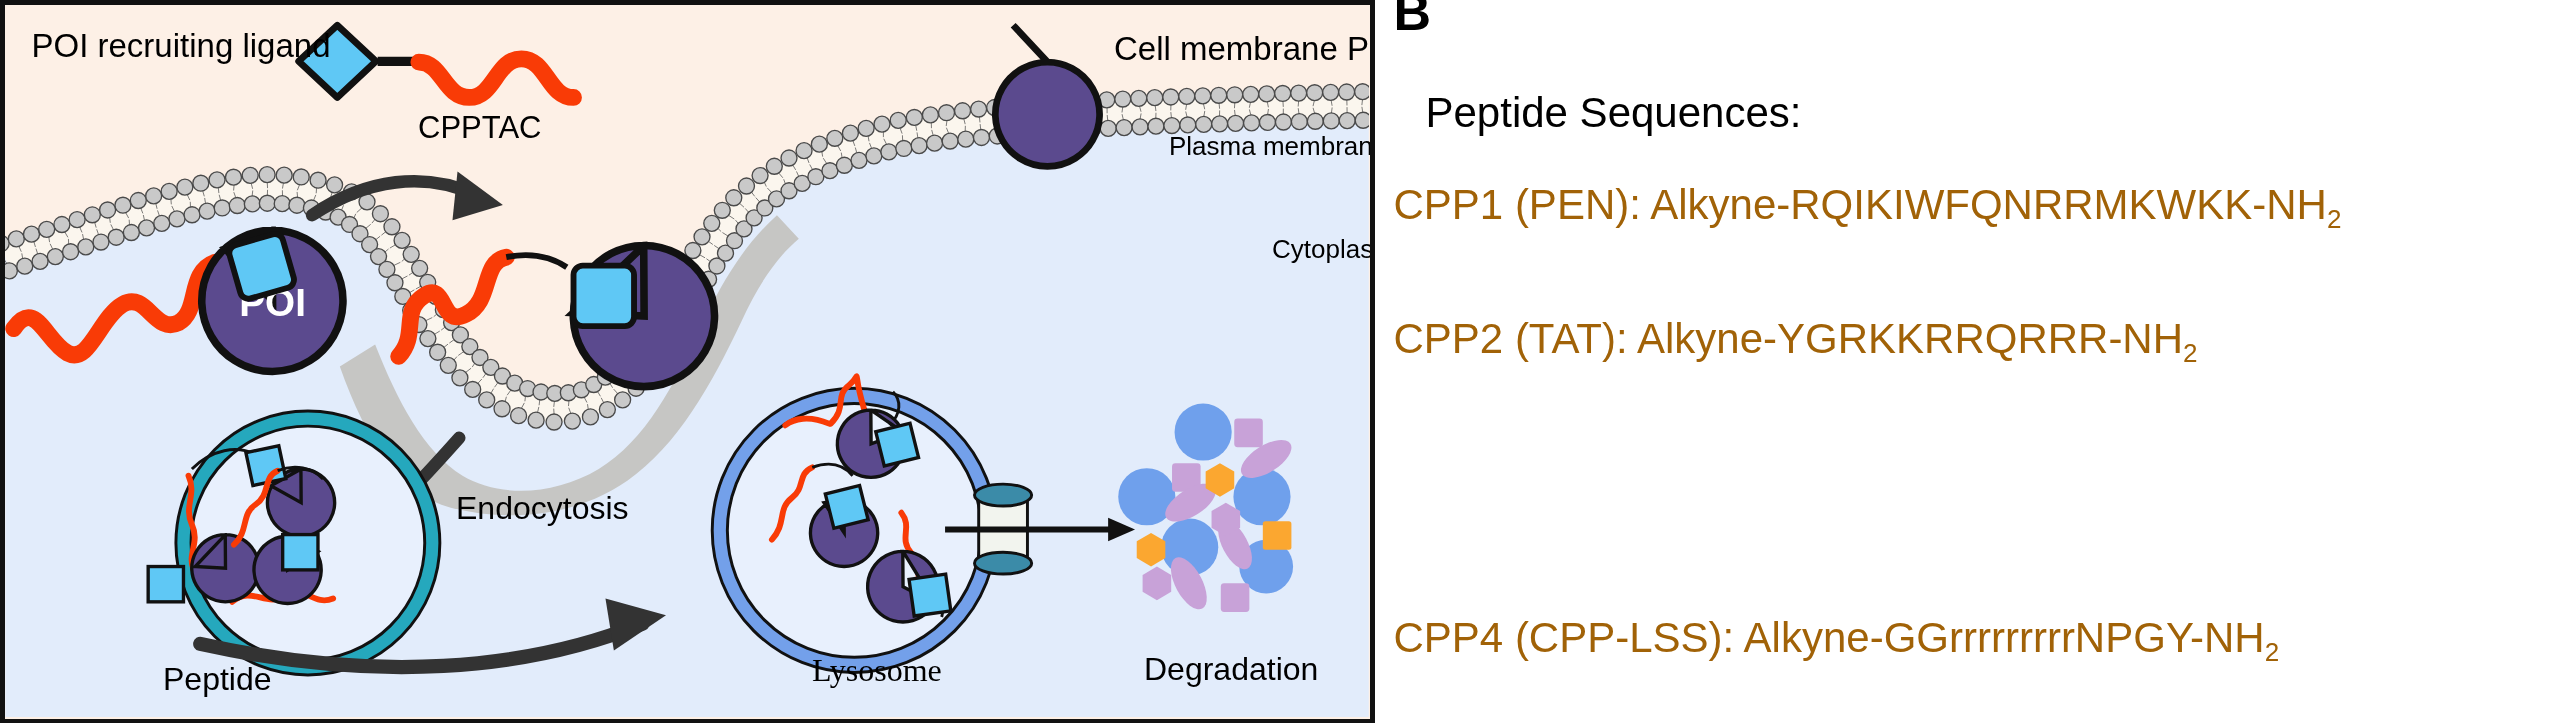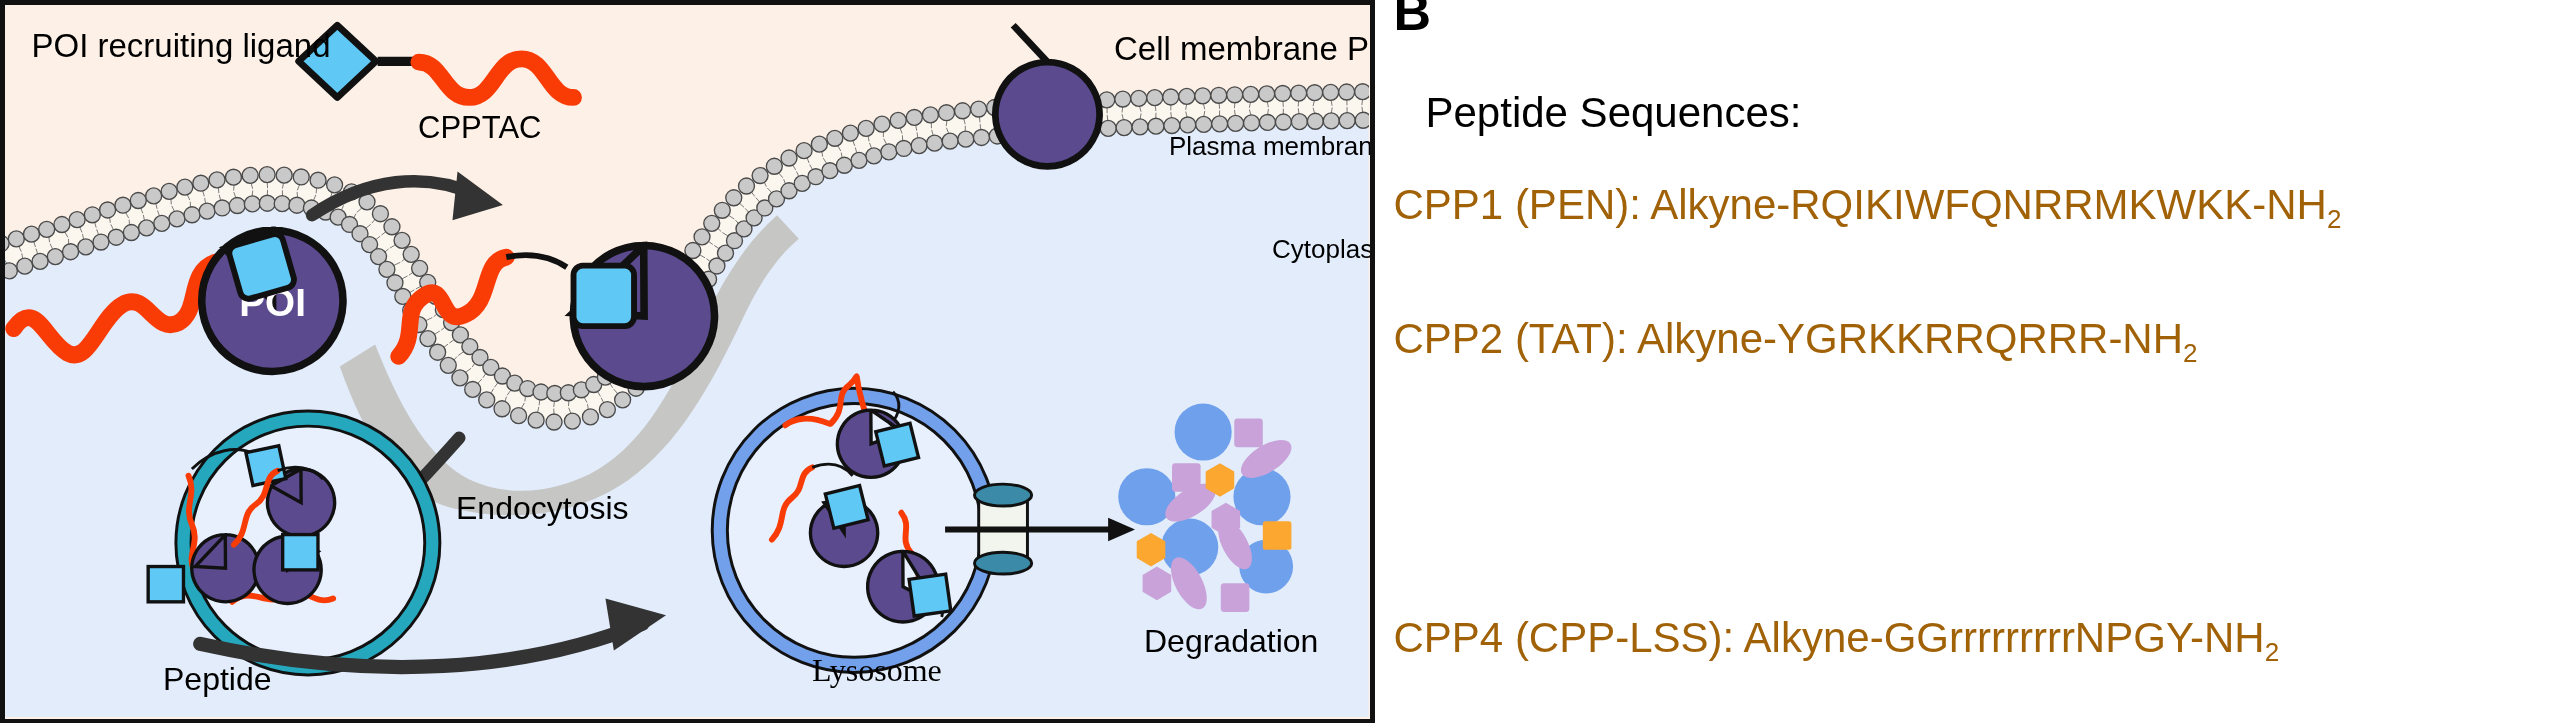--- a/index.html
+++ b/index.html
@@ -16,21 +16,21 @@
   #legend-text-2{left:599px;top:25px;font-size:33px;}
   #legend-text-3{left:1101px;top:25px;font-size:33px;}
   #cpptac-label{left:405px;top:105px;font-size:31px;}
 
   
   #plasma-membrane-label{left:1156px;top:126px;font-size:26px;}
   #cytoplasm-label{left:1259px;top:229px;font-size:26px;}
   #endocytosis-label{left:443px;top:485px;font-size:32px;}
   #endosome-label{left:150px;top:656px;font-size:32px;}
   #lysosome-label{left:799px;top:647px;font-size:32px;font-family:Liberation Serif, serif;}
-  #degradation-label{left:1131px;top:618px;font-size:32px;}
+  #degradation-label{left:1131px;top:646px;font-size:32px;}
 
   
   #panelB{position:absolute;left:1375px;top:0;width:1201px;height:724px;background:#fff;}
   #panel-b-letter{position:absolute;left:18.5px;top:-18.5px;font-size:52px;font-weight:bold;color:#000;}
   #seq-title{position:absolute;left:18.5px;top:89px;font-size:42px;color:#000;margin-left:32px;}
   .seq-line{position:absolute;left:18.5px;font-size:42px;color:#a16207;white-space:nowrap;}
   .seq-line sub{font-size:0.62em;vertical-align:-0.35em;}
   #seq-0{top:181px;} #seq-1{top:315px;} #seq-2{top:450px;} #seq-3{top:614px;}
 
   svg{display:block;}

